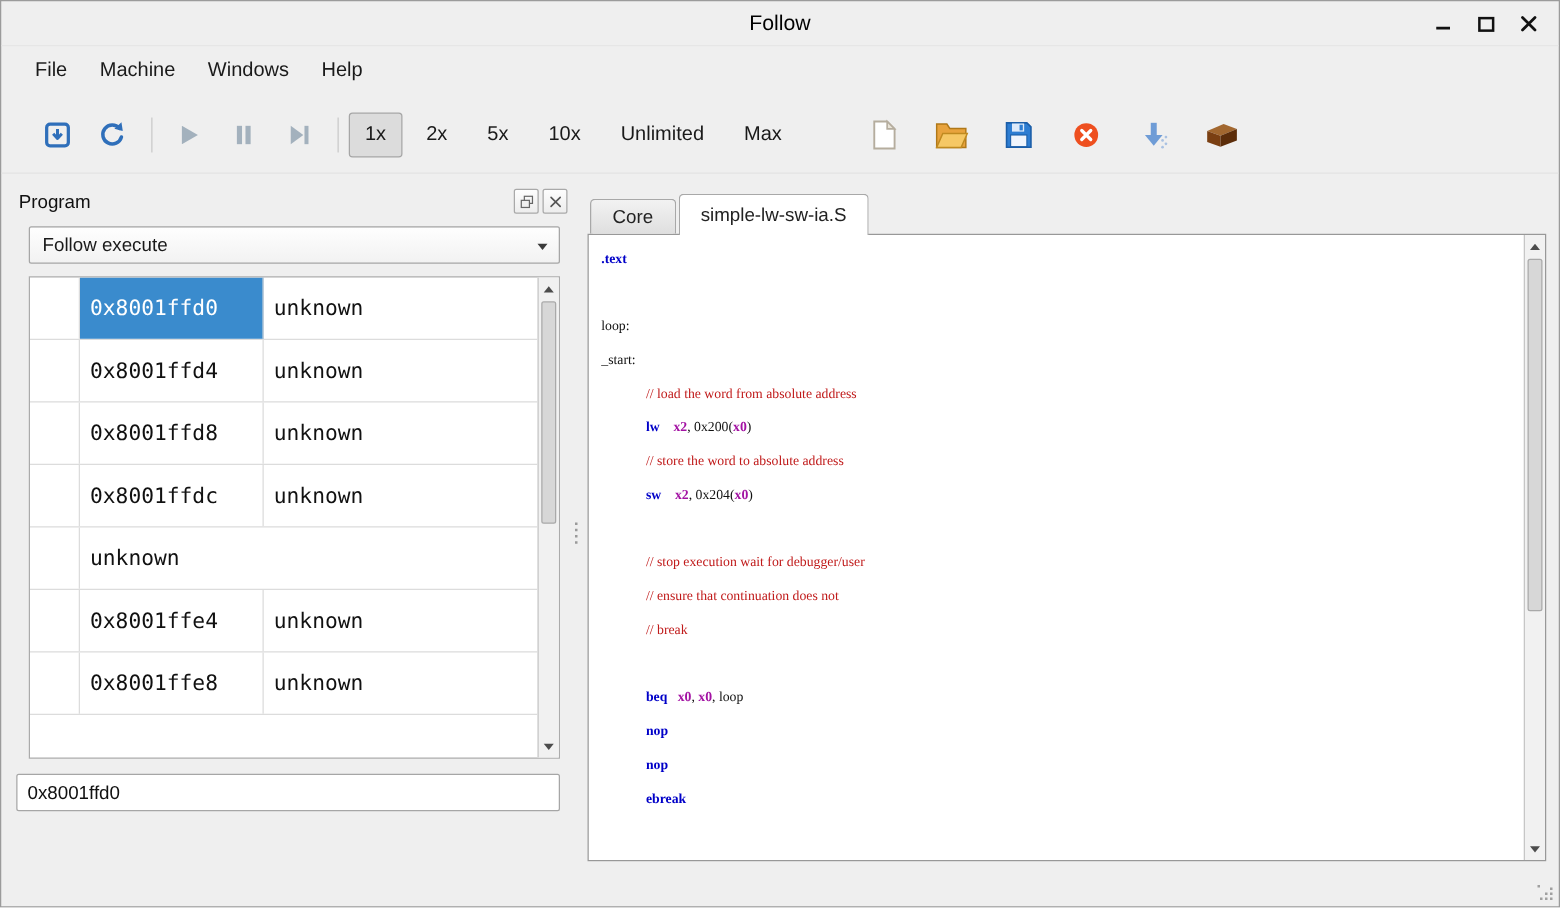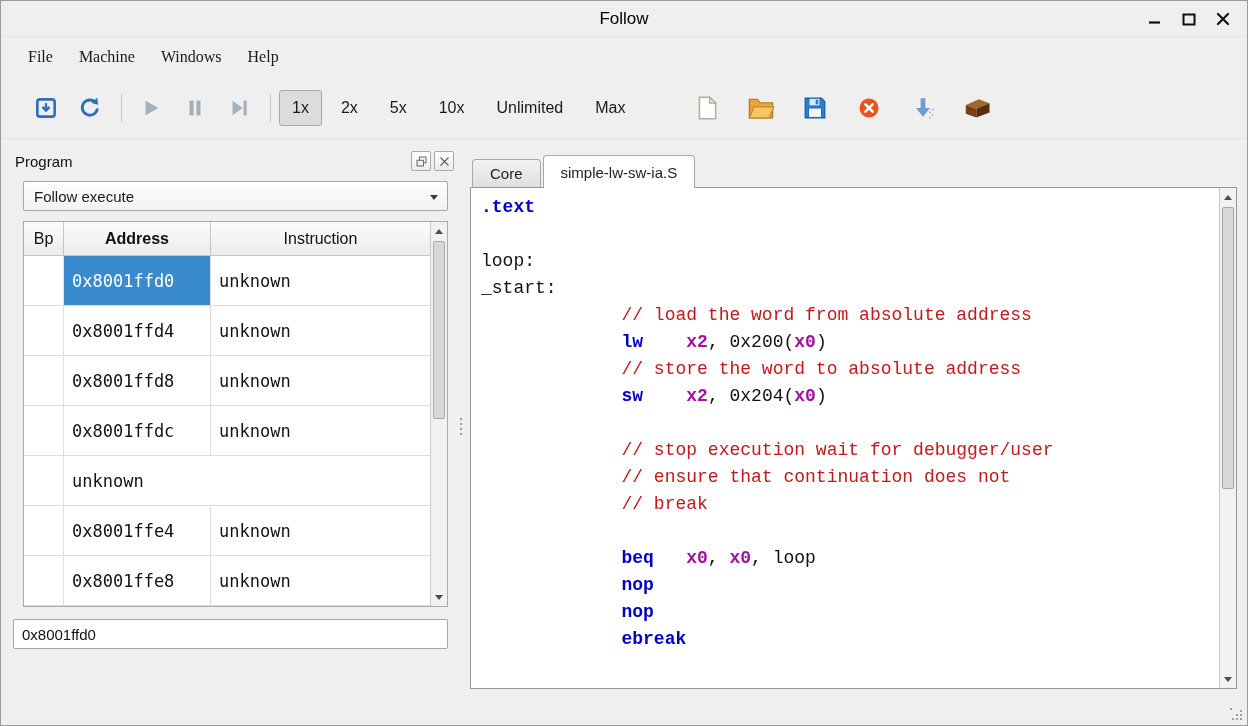--- a/index.html
+++ b/index.html
@@ -15,21 +15,21 @@
   
   .titlebar { height:36px; flex:none; position:relative; border-bottom:1px solid #e6e6e6; }
   .title { position:absolute; inset:0; display:flex; align-items:center; justify-content:center;
            font-size:17px; color:#000; }
   .win-controls { position:absolute; right:12px; top:0; height:100%; display:flex; align-items:center; gap:10px; }
   .win-btn { width:24px; height:24px; display:flex; align-items:center; justify-content:center; background:none; border:none; cursor:default; }
 
   
   .menubar { height:40px; flex:none; display:flex; align-items:center; padding-left:14px; }
   .menu-item { font-size:16px; padding:6px 13px; border-radius:3px; background:none; border:none;
-               font-family:Liberation Serif, serif; color:#1a1a1a; }
+               font-family:Liberation Sans, sans-serif; color:#1a1a1a; }
 
   
   .toolbar { height:62px; flex:none; display:flex; align-items:center; padding-left:24px; border-bottom:1px solid #e3e3e3; }
   .tool-btn { width:42px; height:42px; display:flex; align-items:center; justify-content:center;
               background:none; border:1px solid transparent; border-radius:3px; margin-right:2px; }
   .tb-sep { width:1px; height:28px; background:#c9c9c9; margin:0 8px; }
   .speed-btn { font-size:16px; padding:8px 12px; margin-right:6px; background:none;
                border:1px solid transparent; border-radius:3px; font-family:"Liberation Sans",sans-serif; color:#1a1a1a; }
   .speed-btn.pressed { background:#dcdcdc; border-color:#a6a6a6; }
   .file-group { display:flex; align-items:center; margin-left:42px; }
@@ -88,21 +88,21 @@
   
   .editor-col { flex:1; min-width:0; display:flex; flex-direction:column; padding:8px 0 14px 4px; }
   .tabbar { height:34px; flex:none; display:flex; align-items:flex-end; padding-left:2px; position:relative; z-index:2; }
   .tab { height:28px; display:flex; align-items:center; padding:0 17px; font-size:15px;
          background:linear-gradient(#f2f2f2,#dfdfdf); border:1px solid #a8a8a8; border-bottom:none;
          border-top-left-radius:4px; border-top-right-radius:4px; margin-right:2px; color:#222;
          font-family:"Liberation Sans",sans-serif; }
   .tab.active { height:33px; background:#fff; margin-bottom:-1px; }
   .editor { flex:1; min-height:0; border:1px solid #989898; background:#fff; display:flex; position:relative; z-index:1; }
   .code { flex:1; min-width:0; overflow:hidden; padding:6px 0 0 10px; }
-  .code-line { font-family:Liberation Mono, monospace; font-size:18px; line-height:27px; min-height:27px; white-space:pre; }
+  .code-line { font-family:Liberation Serif, serif; font-size:11px; line-height:27px; min-height:27px; white-space:pre; }
   .tok-instr { color:var(--syntax-instr); font-weight:bold; }
   .tok-comment { color:var(--syntax-comment); }
   .tok-reg { color:var(--syntax-reg); font-weight:bold; }
   .tok-plain { color:#111; }
 
   
   .statusbar { height:22px; flex:none; position:relative; }
   .grip { position:absolute; right:5px; bottom:5px; width:12px; height:12px; }
   .grip::before { content:""; position:absolute; width:2px; height:2px; background:#a0a0a0;
                   left:0; top:0;
@@ -251,25 +251,20 @@
       </div>
 
       <div class="dock-body">
         <div class="combo">
           <span>Follow execute</span>
           <span class="combo-arrow"></span>
         </div>
 
         <div class="ptable">
           <div class="ptable-main">
-            <div class="prow thead">
-              <div class="th">Bp</div>
-              <div class="th bold">Address</div>
-              <div class="th">Instruction</div>
-            </div>
             <div class="tbody">
                 <div class="prow trow">
     <div class="td"></div>
     <div class="td selected">0x8001ffd0</div>
     <div class="td">unknown</div>
   </div>
                 <div class="prow trow">
     <div class="td"></div>
     <div class="td">0x8001ffd4</div>
     <div class="td">unknown</div>

